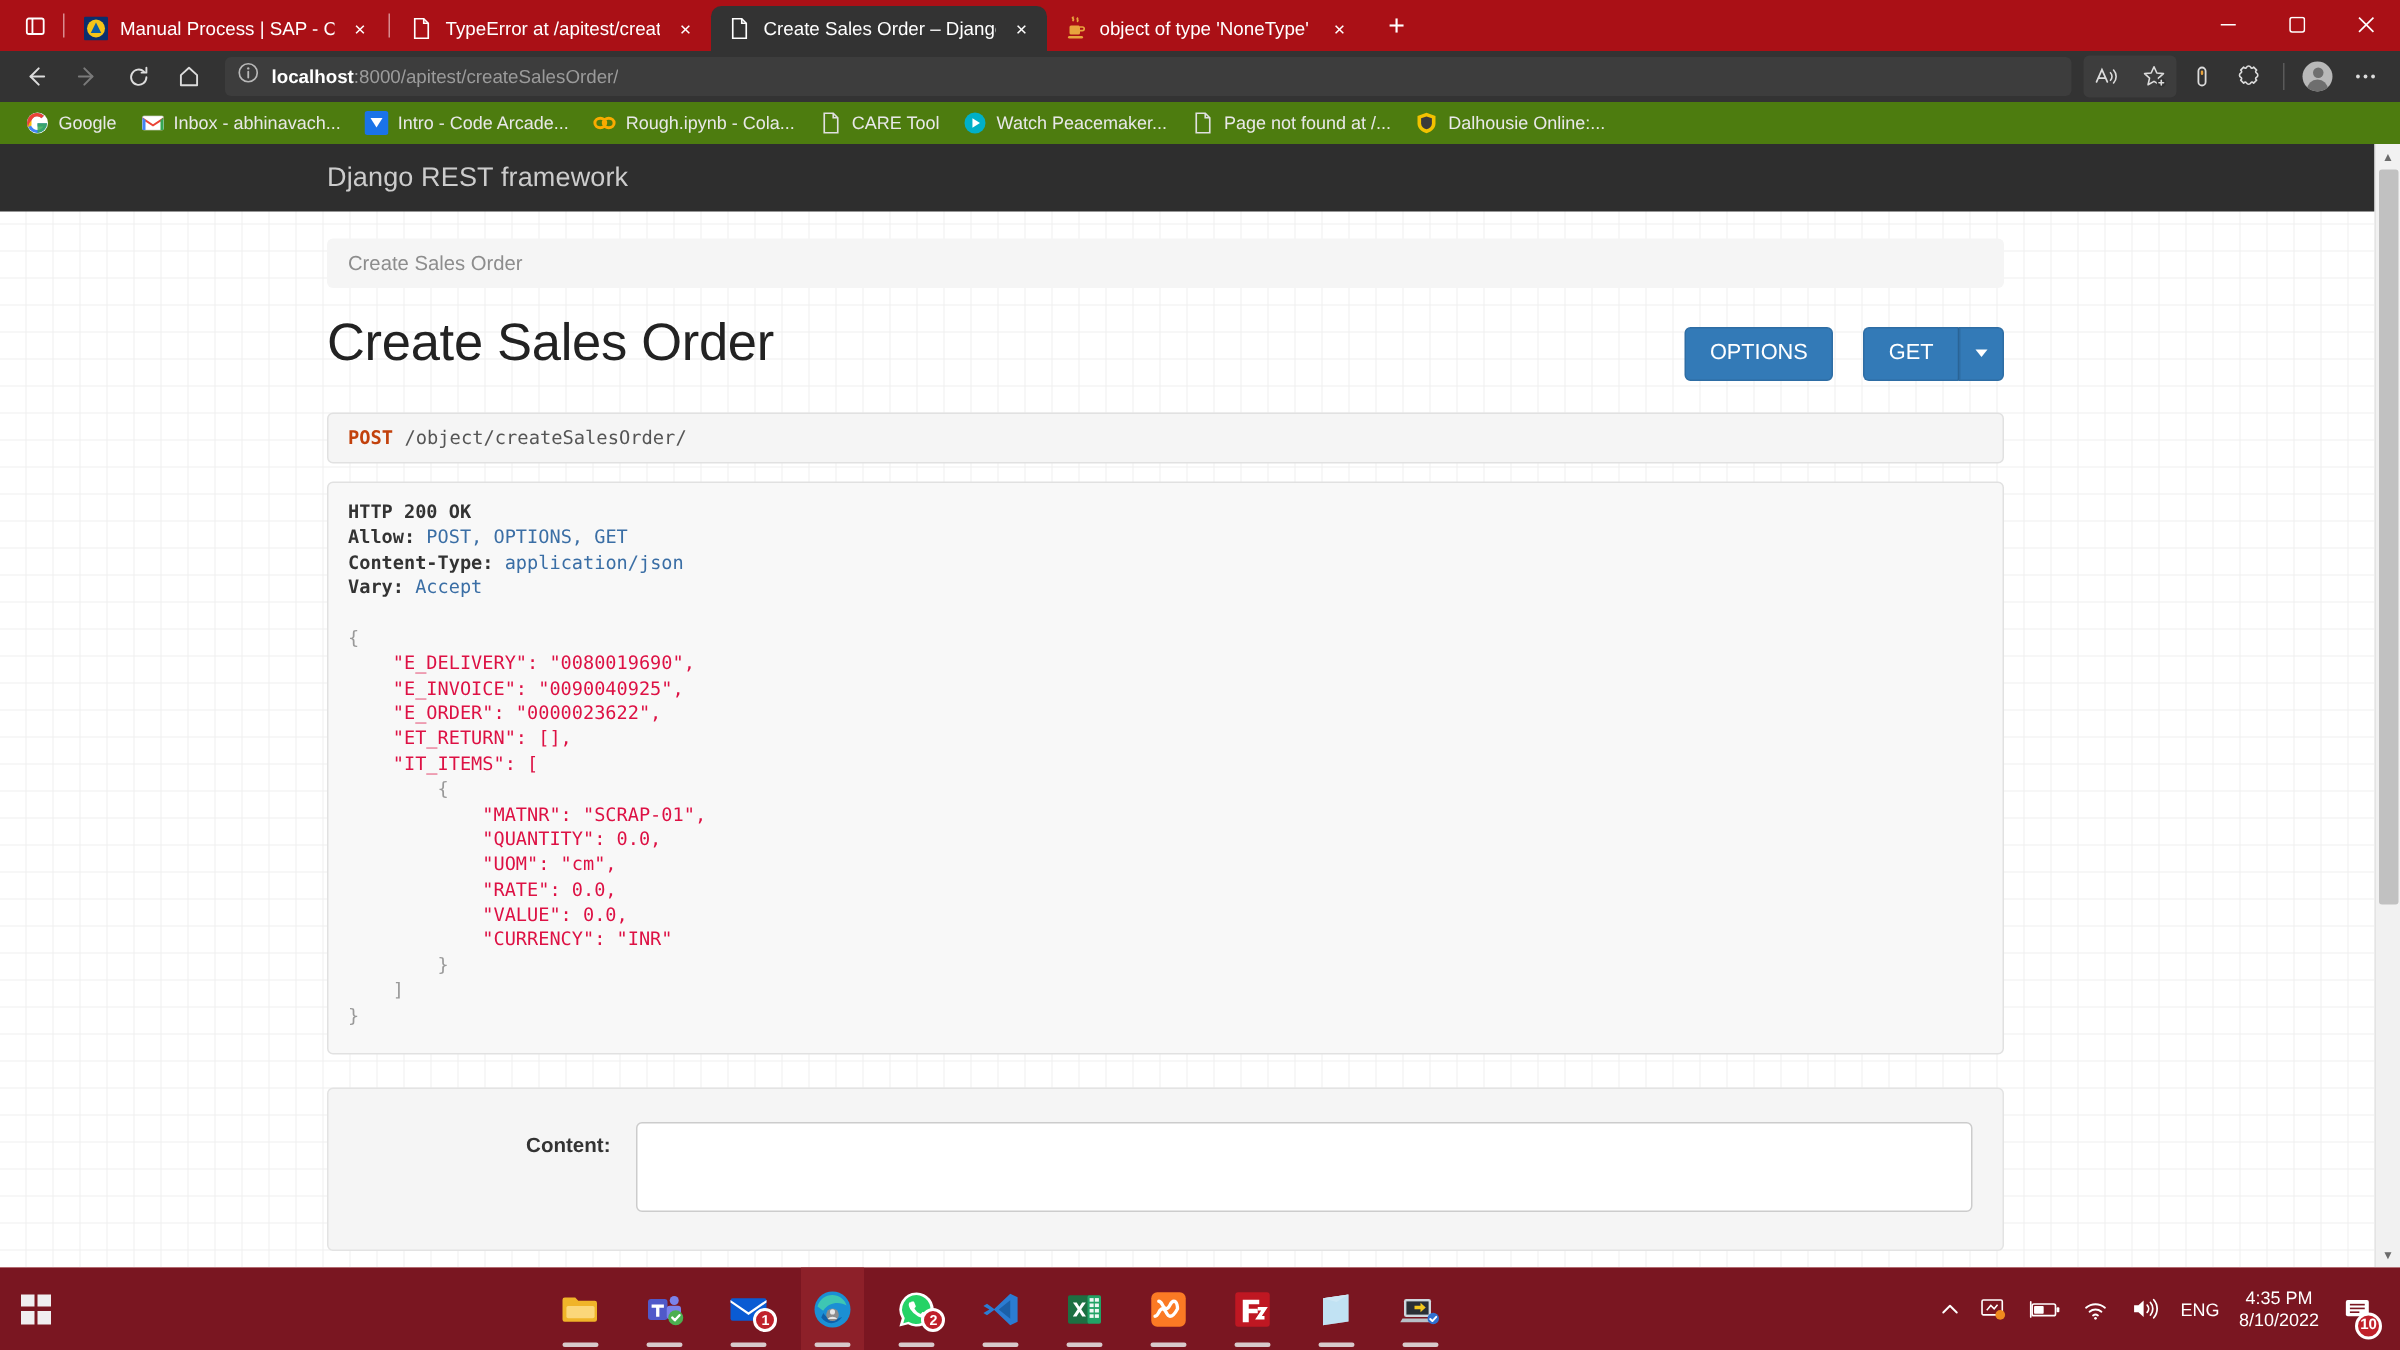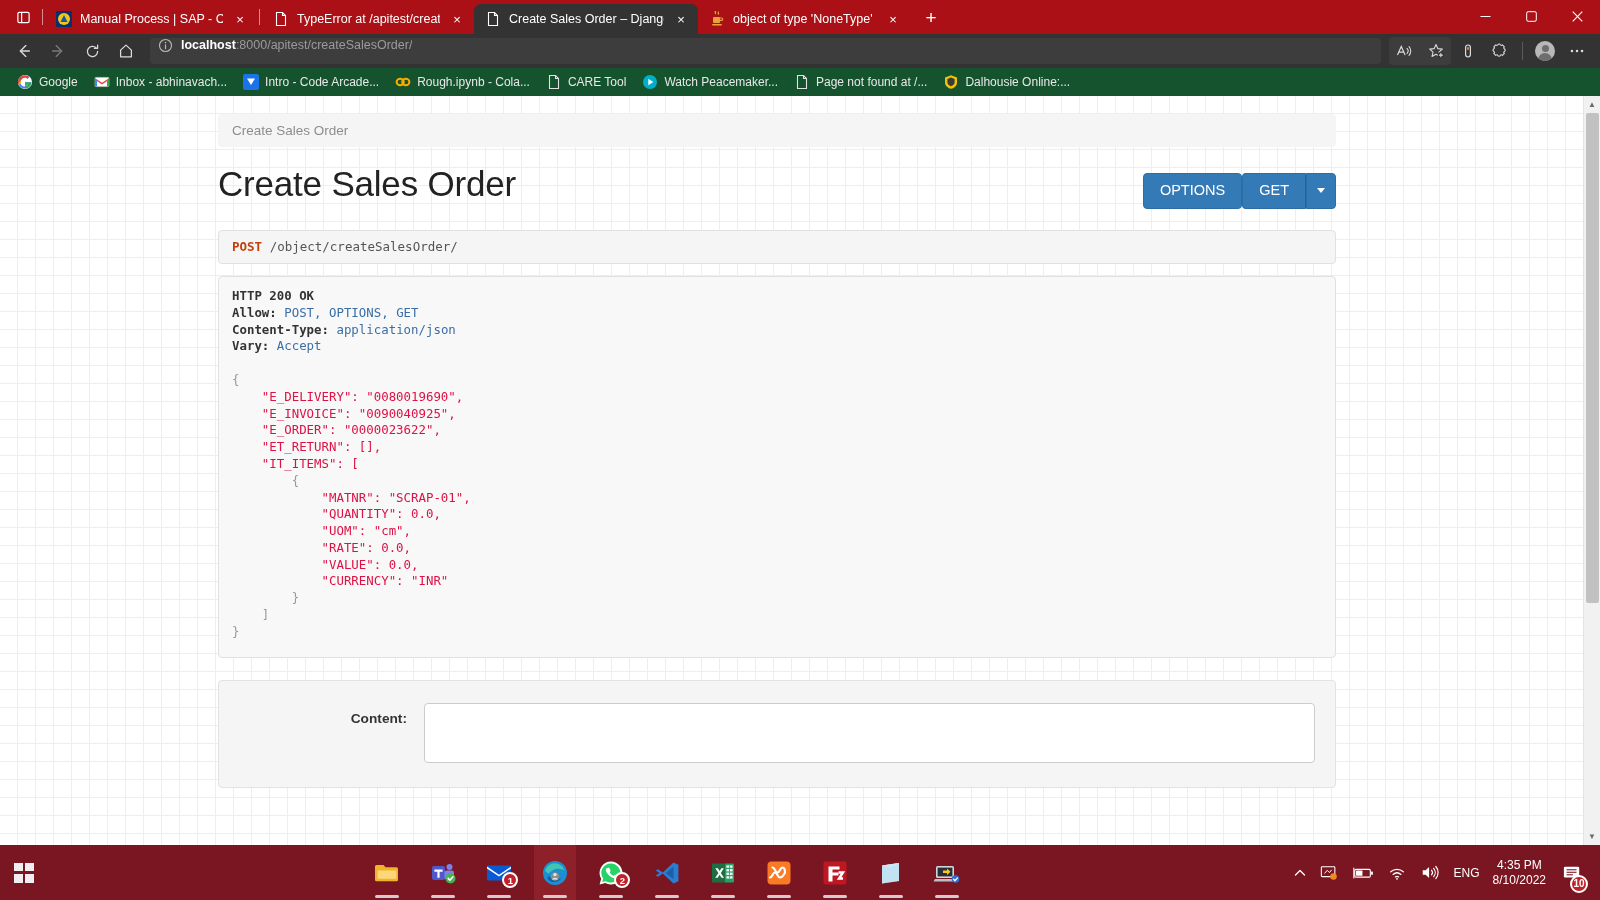--- a/index.html
+++ b/index.html
@@ -42,34 +42,34 @@
 
   
   .navbar { height:34px; background:#333333; display:flex; align-items:center; padding:0 8px; gap:2px; }
   .nav-btn {
     width:32px; height:28px; display:flex; align-items:center; justify-content:center;
     border-radius:4px; flex:0 0 auto; color:#dcdcdc;
   }
   .nav-btn.disabled { color:#7a7a7a; }
   .omnibox {
     flex:1 1 auto; height:26px; background:#3d3d3d; border-radius:4px;
-    display:flex; align-items:flex-start; padding:0 8px; gap:8px; margin:0 6px; min-width:0;
+    display:flex; align-items:center; padding:0 8px; gap:8px; margin:0 6px; min-width:0;
   }
   .omnibox .url { font-size:12.5px; color:#9b9b9b; white-space:nowrap; overflow:hidden; }
   .omnibox .url b { color:#ffffff; font-weight:600; }
   .omni-actions { display:flex; align-items:center; gap:2px; background:#3d3d3d; border-radius:4px; }
   .tool-btn { width:30px; height:28px; display:flex; align-items:center; justify-content:center; color:#dcdcdc; border-radius:4px; flex:0 0 auto; }
   .tb-divider { width:1px; height:18px; background:#5a5a5a; margin:0 5px; }
   .avatar-btn { width:30px; height:28px; display:flex; align-items:center; justify-content:center; flex:0 0 auto; }
   .avatar { width:20px; height:20px; border-radius:50%; background:#b8b8b8; display:block; position:relative; overflow:hidden; }
   .avatar::before { content:""; position:absolute; width:7px; height:7px; border-radius:50%; background:#6e6e6e; left:6.5px; top:3.5px; }
   .avatar::after { content:""; position:absolute; width:14px; height:9px; border-radius:7px 7px 0 0; background:#6e6e6e; left:3px; top:12px; }
 
   
-  .bookmarks { height:28px; background:#14532d; display:flex; align-items:center; padding:0 10px; gap:2px; }
+  .bookmarks { height:28px; background:#4d7c0f; display:flex; align-items:center; padding:0 10px; gap:2px; }
   .bm { display:flex; align-items:center; gap:6px; padding:3px 7px; border-radius:4px; color:#e8e8e8; font-size:12px; white-space:nowrap; flex:0 0 auto; }
   .bm .bm-ico { width:16px; height:16px; flex:0 0 auto; display:block; }
 
   
   .viewport { flex:1 1 auto; background:#fff; position:relative; overflow:hidden; display:flex; }
   .page-scroll-area { flex:1 1 auto; position:relative; overflow:hidden; }
 
   
   .grid-bg {
     position:absolute; inset:0;
@@ -86,21 +86,21 @@
   .drf-content { position:relative; z-index:2; padding:0 0 0 0; }
 
   .breadcrumb {
     margin:18px 0 0 218px; width:1118px; height:33px; background:#f5f5f5;
     border-radius:4px; display:flex; align-items:center; padding:0 14px;
     color:#8d8d8d; font-size:13.5px;
   }
 
   .page-head { margin:18px 0 0 218px; width:1118px; display:flex; align-items:flex-start; justify-content:space-between; }
   .page-title { font-size:35px; font-weight:400; color:#222; line-height:1.1; letter-spacing:-.2px; }
-  .head-actions { display:flex; gap:0; margin-top:8px; }
+  .head-actions { display:flex; gap:20px; margin-top:8px; }
   .btn {
     background:#337ab7; color:#fff; border:1px solid #2e6da4; border-radius:4px;
     font-size:14.5px; padding:9px 16px; line-height:1.1; white-space:nowrap;
   }
   .btn-group { display:flex; }
   .btn-group .btn:first-child { border-radius:4px 0 0 4px; border-right:1px solid #2a6496; }
   .btn-caret { border-radius:0 4px 4px 0; padding:9px 10px; display:flex; align-items:center; }
   .caret { width:0;height:0;border-left:4px solid transparent;border-right:4px solid transparent;border-top:5px solid #fff; display:block; }
 
   .req-box {
@@ -422,20 +422,23 @@
           </svg>
       </span>
       <span>Dalhousie Online:...</span>
     </div>
   </div>
 
   <div class="viewport">
     <div class="page-scroll-area">
       <div class="grid-bg"></div>
 
+      <div class="drf-navbar">
+        <div class="drf-brand">Django REST framework</div>
+      </div>
 
       <div class="drf-content">
 
         <div class="breadcrumb">
           <span>Create Sales Order</span>
         </div>
 
         <div class="page-head">
           <h1 class="page-title">Create Sales Order</h1>
           <div class="head-actions">

